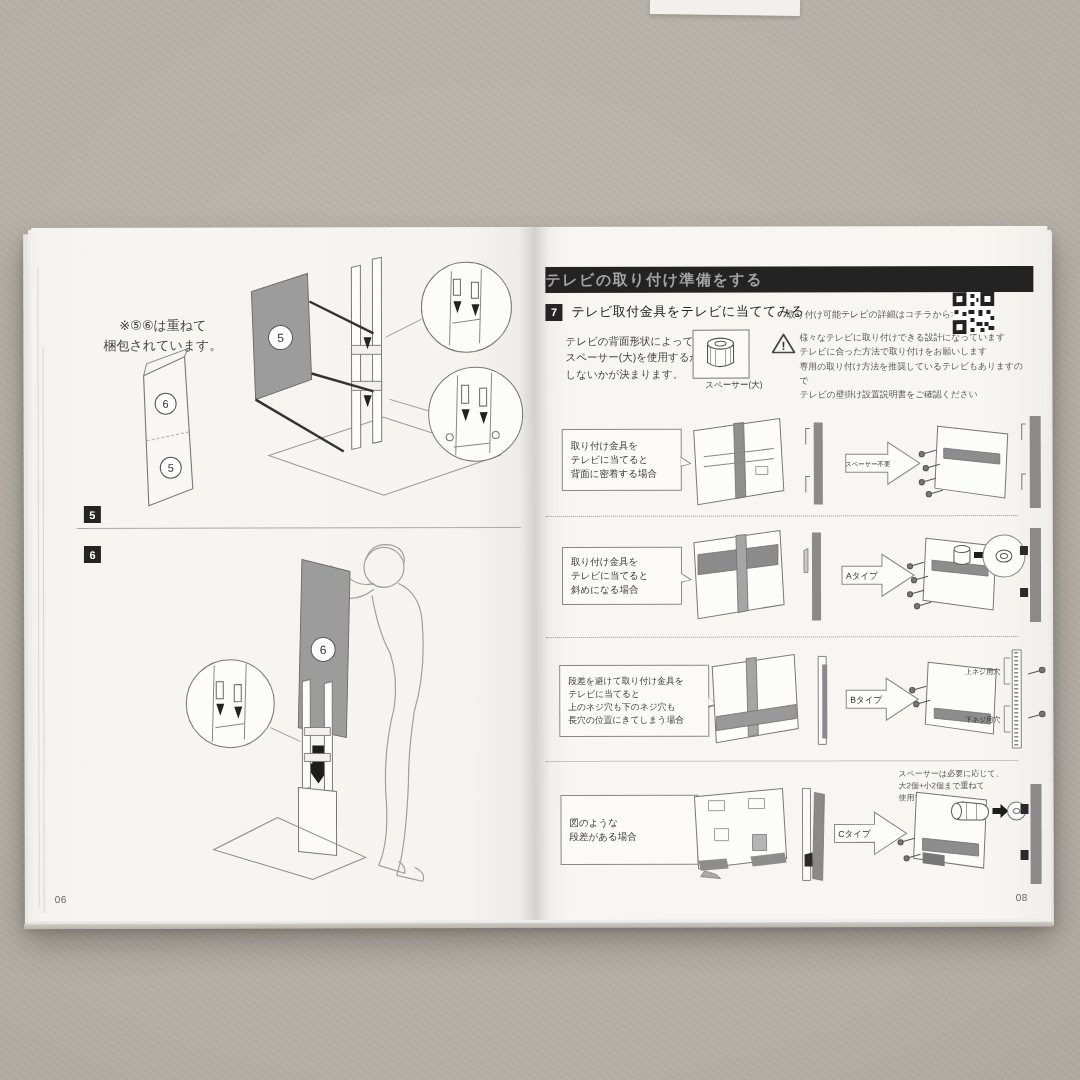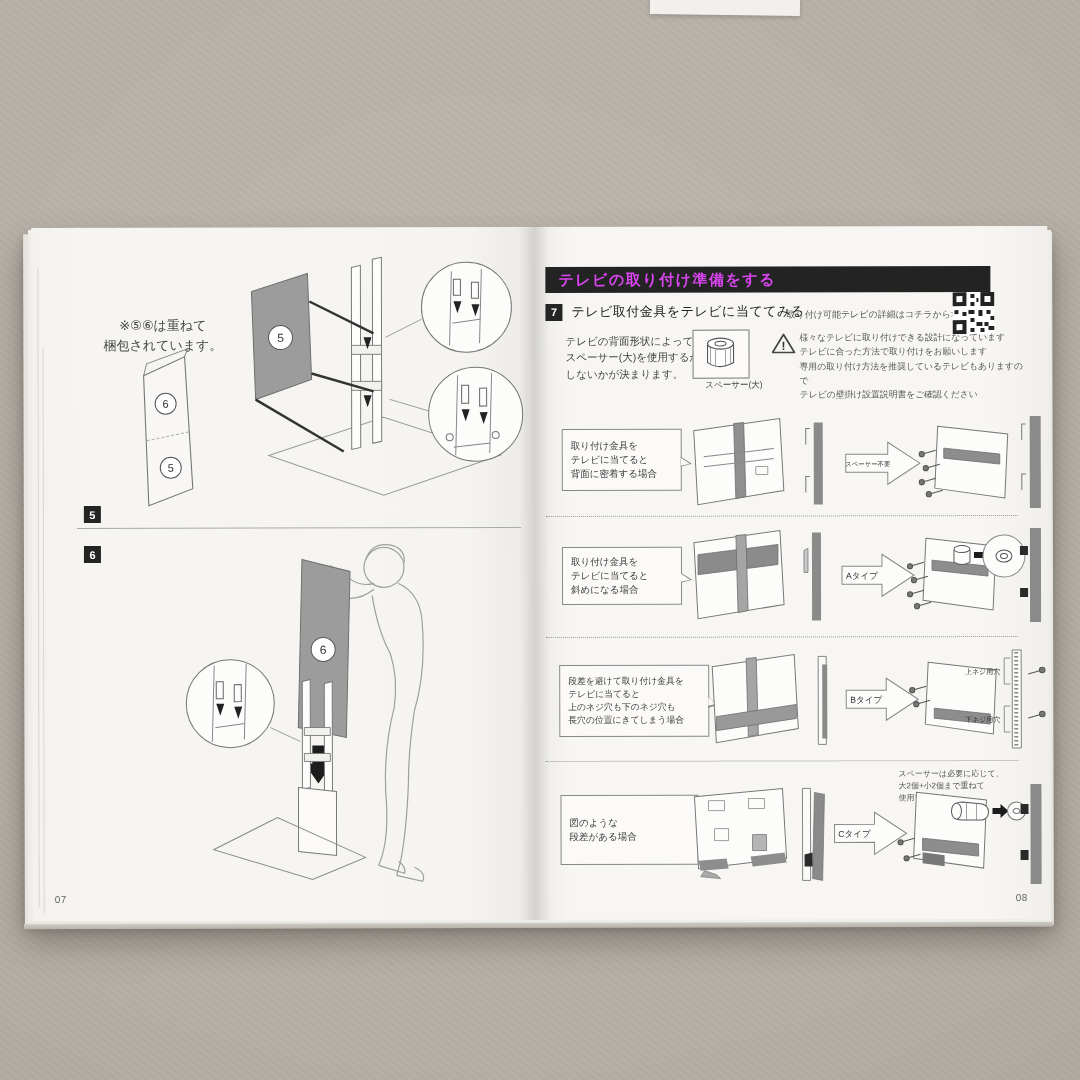--- a/index.html
+++ b/index.html
@@ -21,22 +21,22 @@
     background:linear-gradient(90deg,rgba(0,0,0,0) 0%,rgba(0,0,0,.10) 50%,rgba(0,0,0,0) 100%);}
   .edge-line{position:absolute;background:#d9d6d0;width:1px;}
   .el1{left:6px;top:40px;height:640px;} .el2{left:11px;top:120px;height:565px;}
   .jp{font-family:"Liberation Sans","DejaVu Sans",sans-serif;}
   .pre{white-space:pre-line;}
   .badge{position:absolute;width:17px;height:17px;background:#242424;color:#fff;
     display:flex;align-items:center;justify-content:center;font-size:11px;font-weight:bold;}
   .pagenum{position:absolute;font-size:10px;color:#666;letter-spacing:.5px;}
   .note{position:absolute;left:72px;top:88px;font-size:13px;line-height:1.55;color:#444;text-align:center;}
   .divider{position:absolute;left:45px;top:300px;width:444px;height:1px;background:#aaa;}
-  .hdrbar{position:absolute;left:11px;top:40px;width:445px;height:26px;background:#232323;
-    color:#d946ef;font-size:15px;font-weight:bold;letter-spacing:1.5px;line-height:26px;padding-left:13px;box-sizing:border-box;}
+  .hdrbar{position:absolute;left:11px;top:40px;width:488px;height:26px;background:#232323;
+    color:#a3a3a3;font-size:15px;font-weight:bold;letter-spacing:1.5px;line-height:26px;box-sizing:border-box;}
   .step7{position:absolute;left:11px;top:76px;display:flex;align-items:center;gap:9px;}
   .step7 .b7{width:17px;height:17px;background:#242424;color:#fff;display:flex;align-items:center;
     justify-content:center;font-size:11px;font-weight:bold;}
   .step7 .t{font-size:13px;font-weight:normal;color:#222;letter-spacing:.5px;}
   .qrcap{position:absolute;left:252px;top:82px;font-size:9px;color:#555;}
   .qr{position:absolute;left:418px;top:66px;}
   .intro{position:absolute;left:31px;top:106px;font-size:10.5px;line-height:1.55;color:#444;}
   .spacerbox{position:absolute;left:158px;top:103px;width:55px;height:47px;border:1px solid #777;background:#fbfaf8;}
   .spacerlbl{position:absolute;left:143px;top:153px;width:85px;text-align:right;font-size:8.5px;color:#444;}
   .warn{position:absolute;left:237px;top:106px;}
@@ -151,21 +151,21 @@
         <circle cx="70" cy="172" r="44" fill="#fcfcfb" stroke="#777" stroke-width="1"></circle>
         <line x1="54" y1="134" x2="52" y2="210" stroke="#888" stroke-width="1"></line>
         <line x1="86" y1="132" x2="84" y2="208" stroke="#888" stroke-width="1"></line>
         <rect x="56" y="150" width="7" height="17" fill="none" stroke="#666" stroke-width="1"></rect>
         <rect x="74" y="153" width="7" height="17" fill="none" stroke="#666" stroke-width="1"></rect>
         <polygon points="56,172 64,172 60,184" fill="#222"></polygon>
         <polygon points="74,175 82,175 78,187" fill="#222"></polygon>
         <line x1="55" y1="196" x2="84" y2="192" stroke="#777" stroke-width="0.9"></line>
       </svg>
 
-      <div class="pagenum" style="left:22px;top:666px">07</div>
+      <div class="pagenum" style="left:22px;top:666px">06</div>
     </div>
 
     <div class="page right">
       <div class="hdrbar jp">テレビの取り付け準備をする</div>
 
       <div class="step7">
         <div class="b7">7</div>
         <div class="t jp">テレビ取付金具をテレビに当ててみる</div>
       </div>
       <div class="qrcap jp">取り付け可能テレビの詳細はコチラから&gt;</div>

